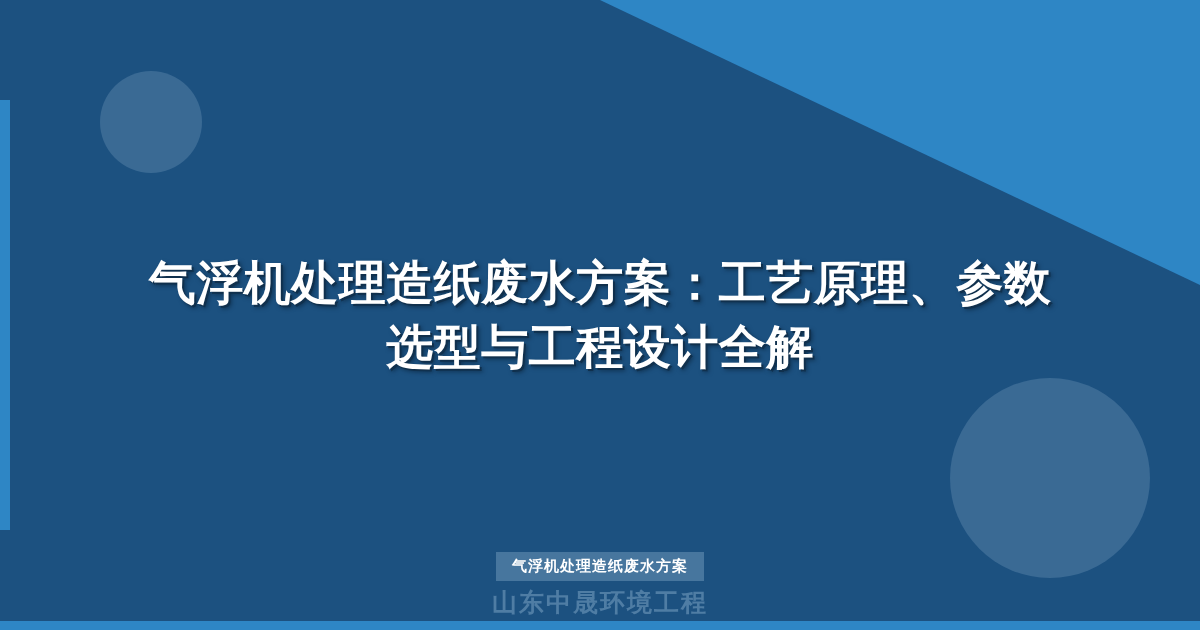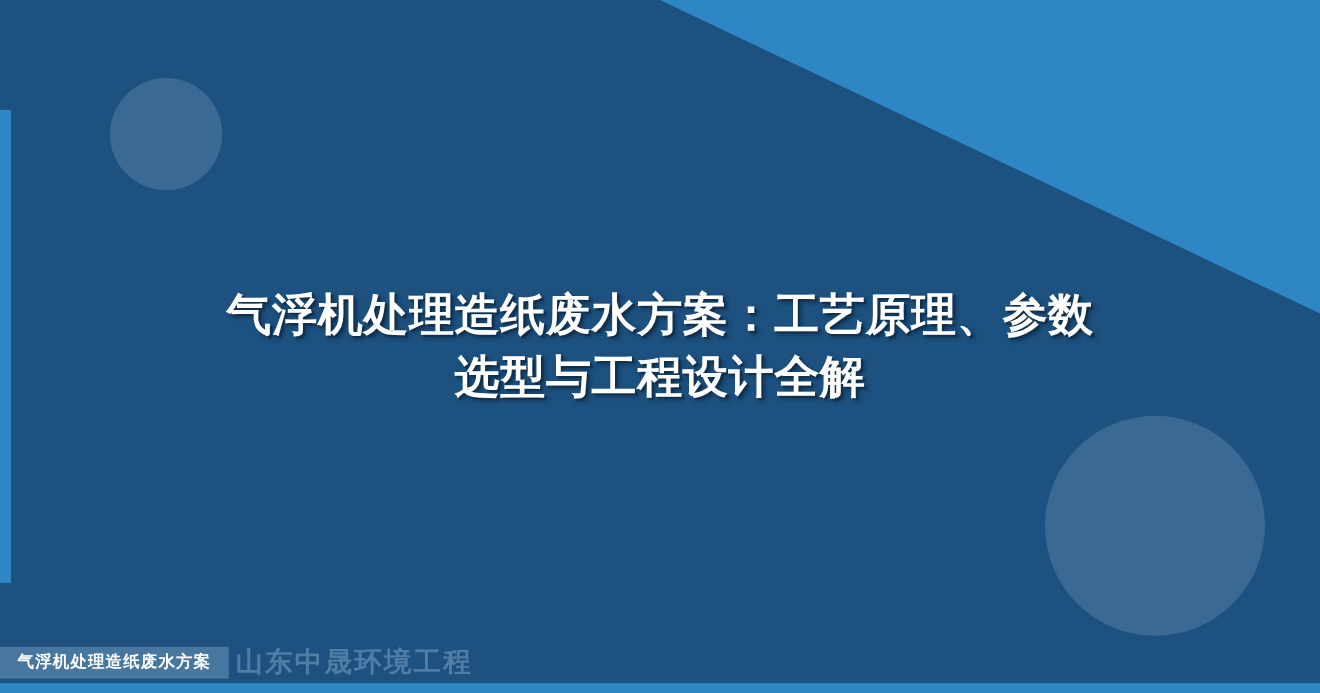--- a/index.html
+++ b/index.html
@@ -94,38 +94,38 @@
     justify-content: center;
     padding: 0 90px;
     box-sizing: border-box;
   }
 
   .cover-title {
     margin: 0;
     width: 100%;
     text-align: center;
     color: #ffffff;
-    font-size: 41px;
+    font-size: 47px;
     line-height: 1.36;
     font-weight: 700;
     letter-spacing: 0.5px;
     text-shadow:
       2px 2px 0 #10304d,
       3px 3px 4px rgba(5, 25, 43, 0.55);
     font-family: "Liberation Sans", "DejaVu Sans", sans-serif;
   }
 
   
   .footer-block {
     position: absolute;
     left: 0;
     bottom: 12px;
     width: 1200px;
     display: flex;
-    flex-direction: row;
+    flex-direction: column;
     align-items: center;
     gap: 6px;
   }
 
   .footer-badge {
     display: inline-block;
     padding: 4px 16px 5px 16px;
     background: rgba(120, 158, 190, 0.48);
     color: #ffffff;
     font-size: 15px;

